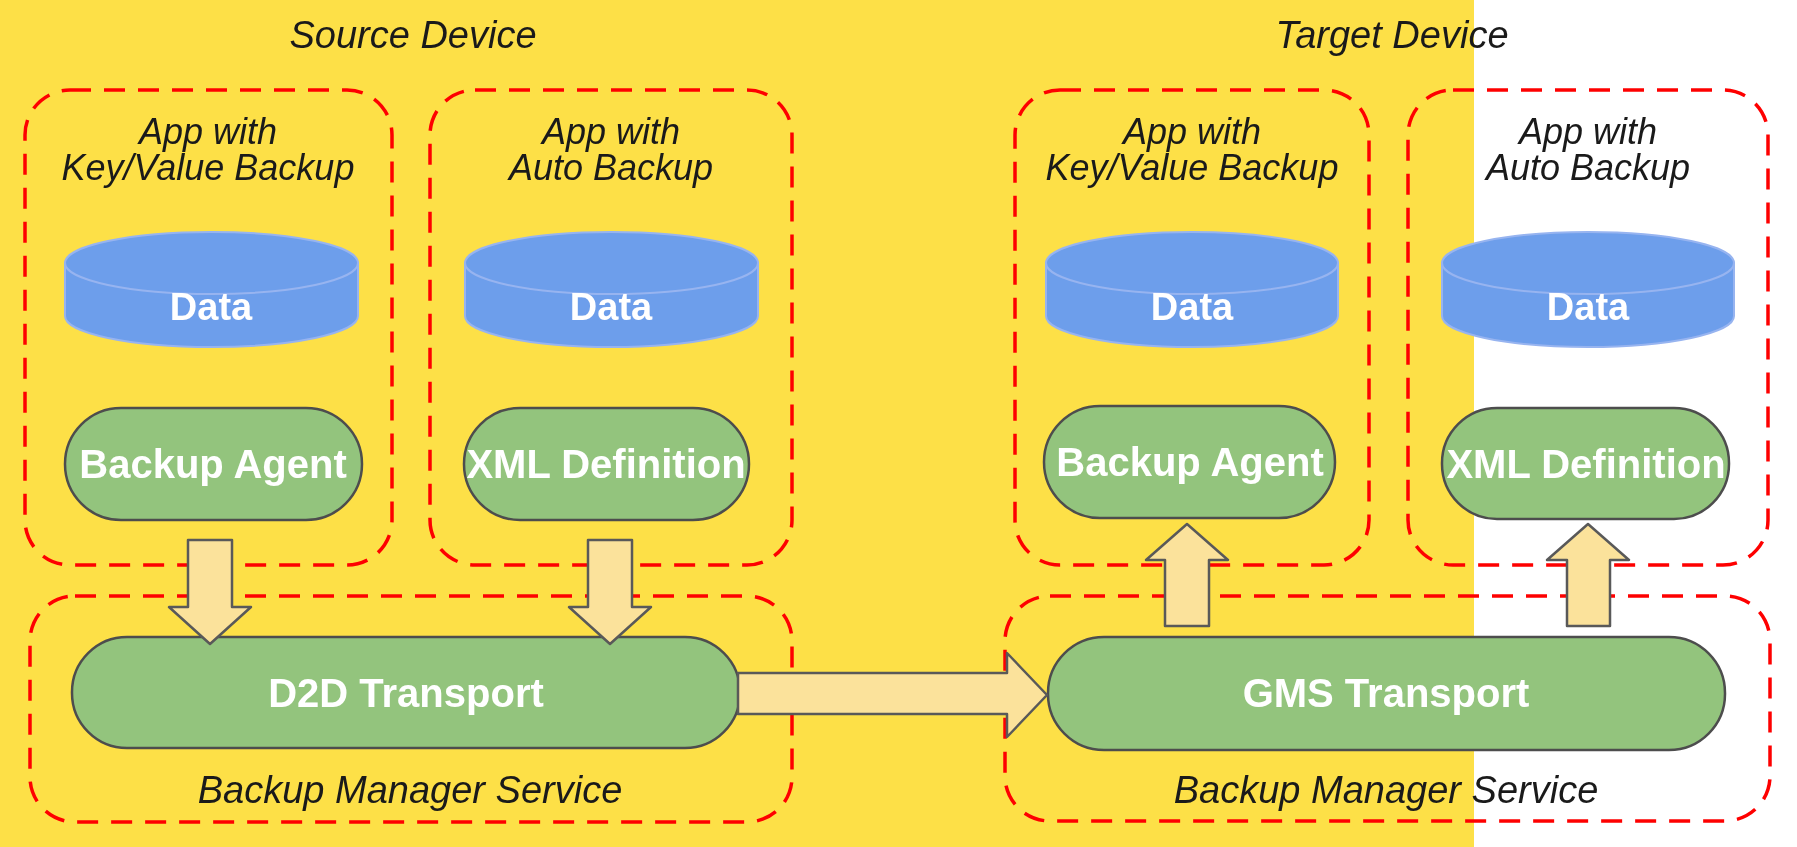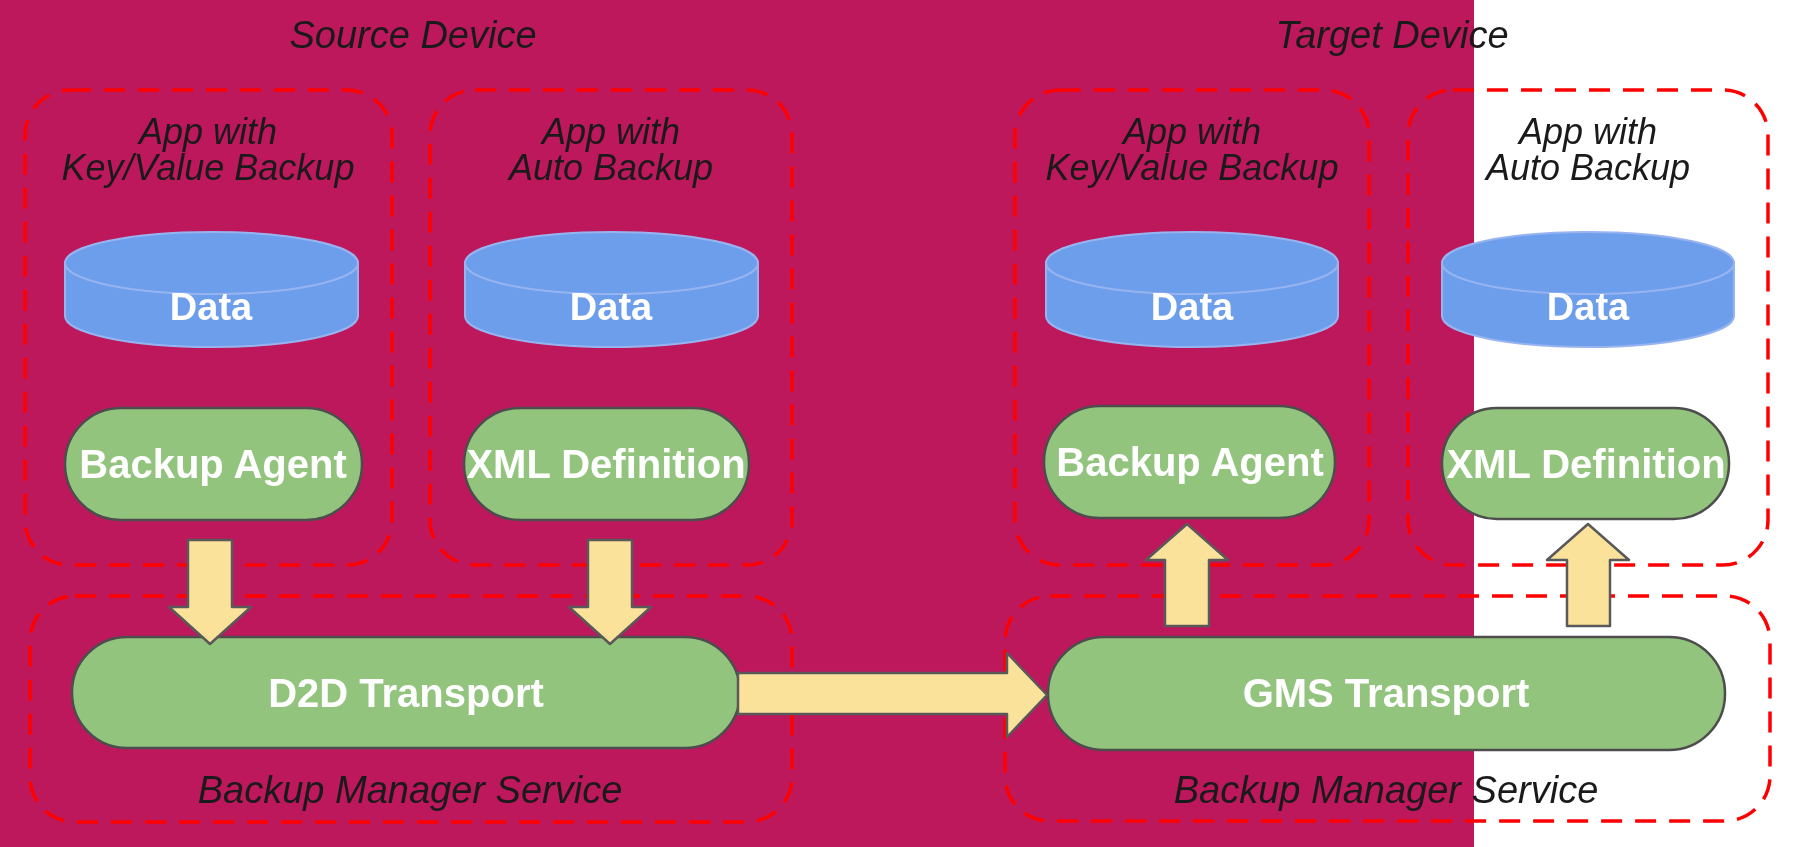--- a/index.html
+++ b/index.html
@@ -6,21 +6,21 @@
     --app-boundary:#fe0000;
     --storage-fill:#6d9eeb;
     --storage-stroke:#97b4f0;
     --component-fill:#93c47d;
     --component-stroke:#4d4d4d;
     --arrow-fill:#fbe29b;
     --arrow-stroke:#595959;
     --text-color:#1a1a1a;
   }
   html,body{margin:0;padding:0;background:#ffffff;}
-  .canvas{width:1474px;height:847px;position:relative;background:#be185d;}
+  .canvas{width:1474px;height:847px;position:relative;background:#fde047;}
   svg{display:block;}
   text{font-family:"Liberation Sans","DejaVu Sans",sans-serif;fill:var(--text-color);}
   .device-title{font-size:38px;font-style:italic;text-anchor:middle;}
   .app-title{font-size:36px;font-style:italic;text-anchor:middle;}
   .manager-label{font-size:38px;font-style:italic;text-anchor:middle;}
   .shape-label{font-size:38px;font-weight:bold;fill:#ffffff;text-anchor:middle;}
   .pill-label{font-size:40px;font-weight:bold;fill:#ffffff;text-anchor:middle;}
   .dashed-box{fill:none;stroke:var(--app-boundary);stroke-width:3.5;stroke-dasharray:21 13;}
   .cyl-body{fill:var(--storage-fill);stroke:var(--storage-stroke);stroke-width:2;}
   .cyl-top{fill:var(--storage-fill);stroke:var(--storage-stroke);stroke-width:2;}

